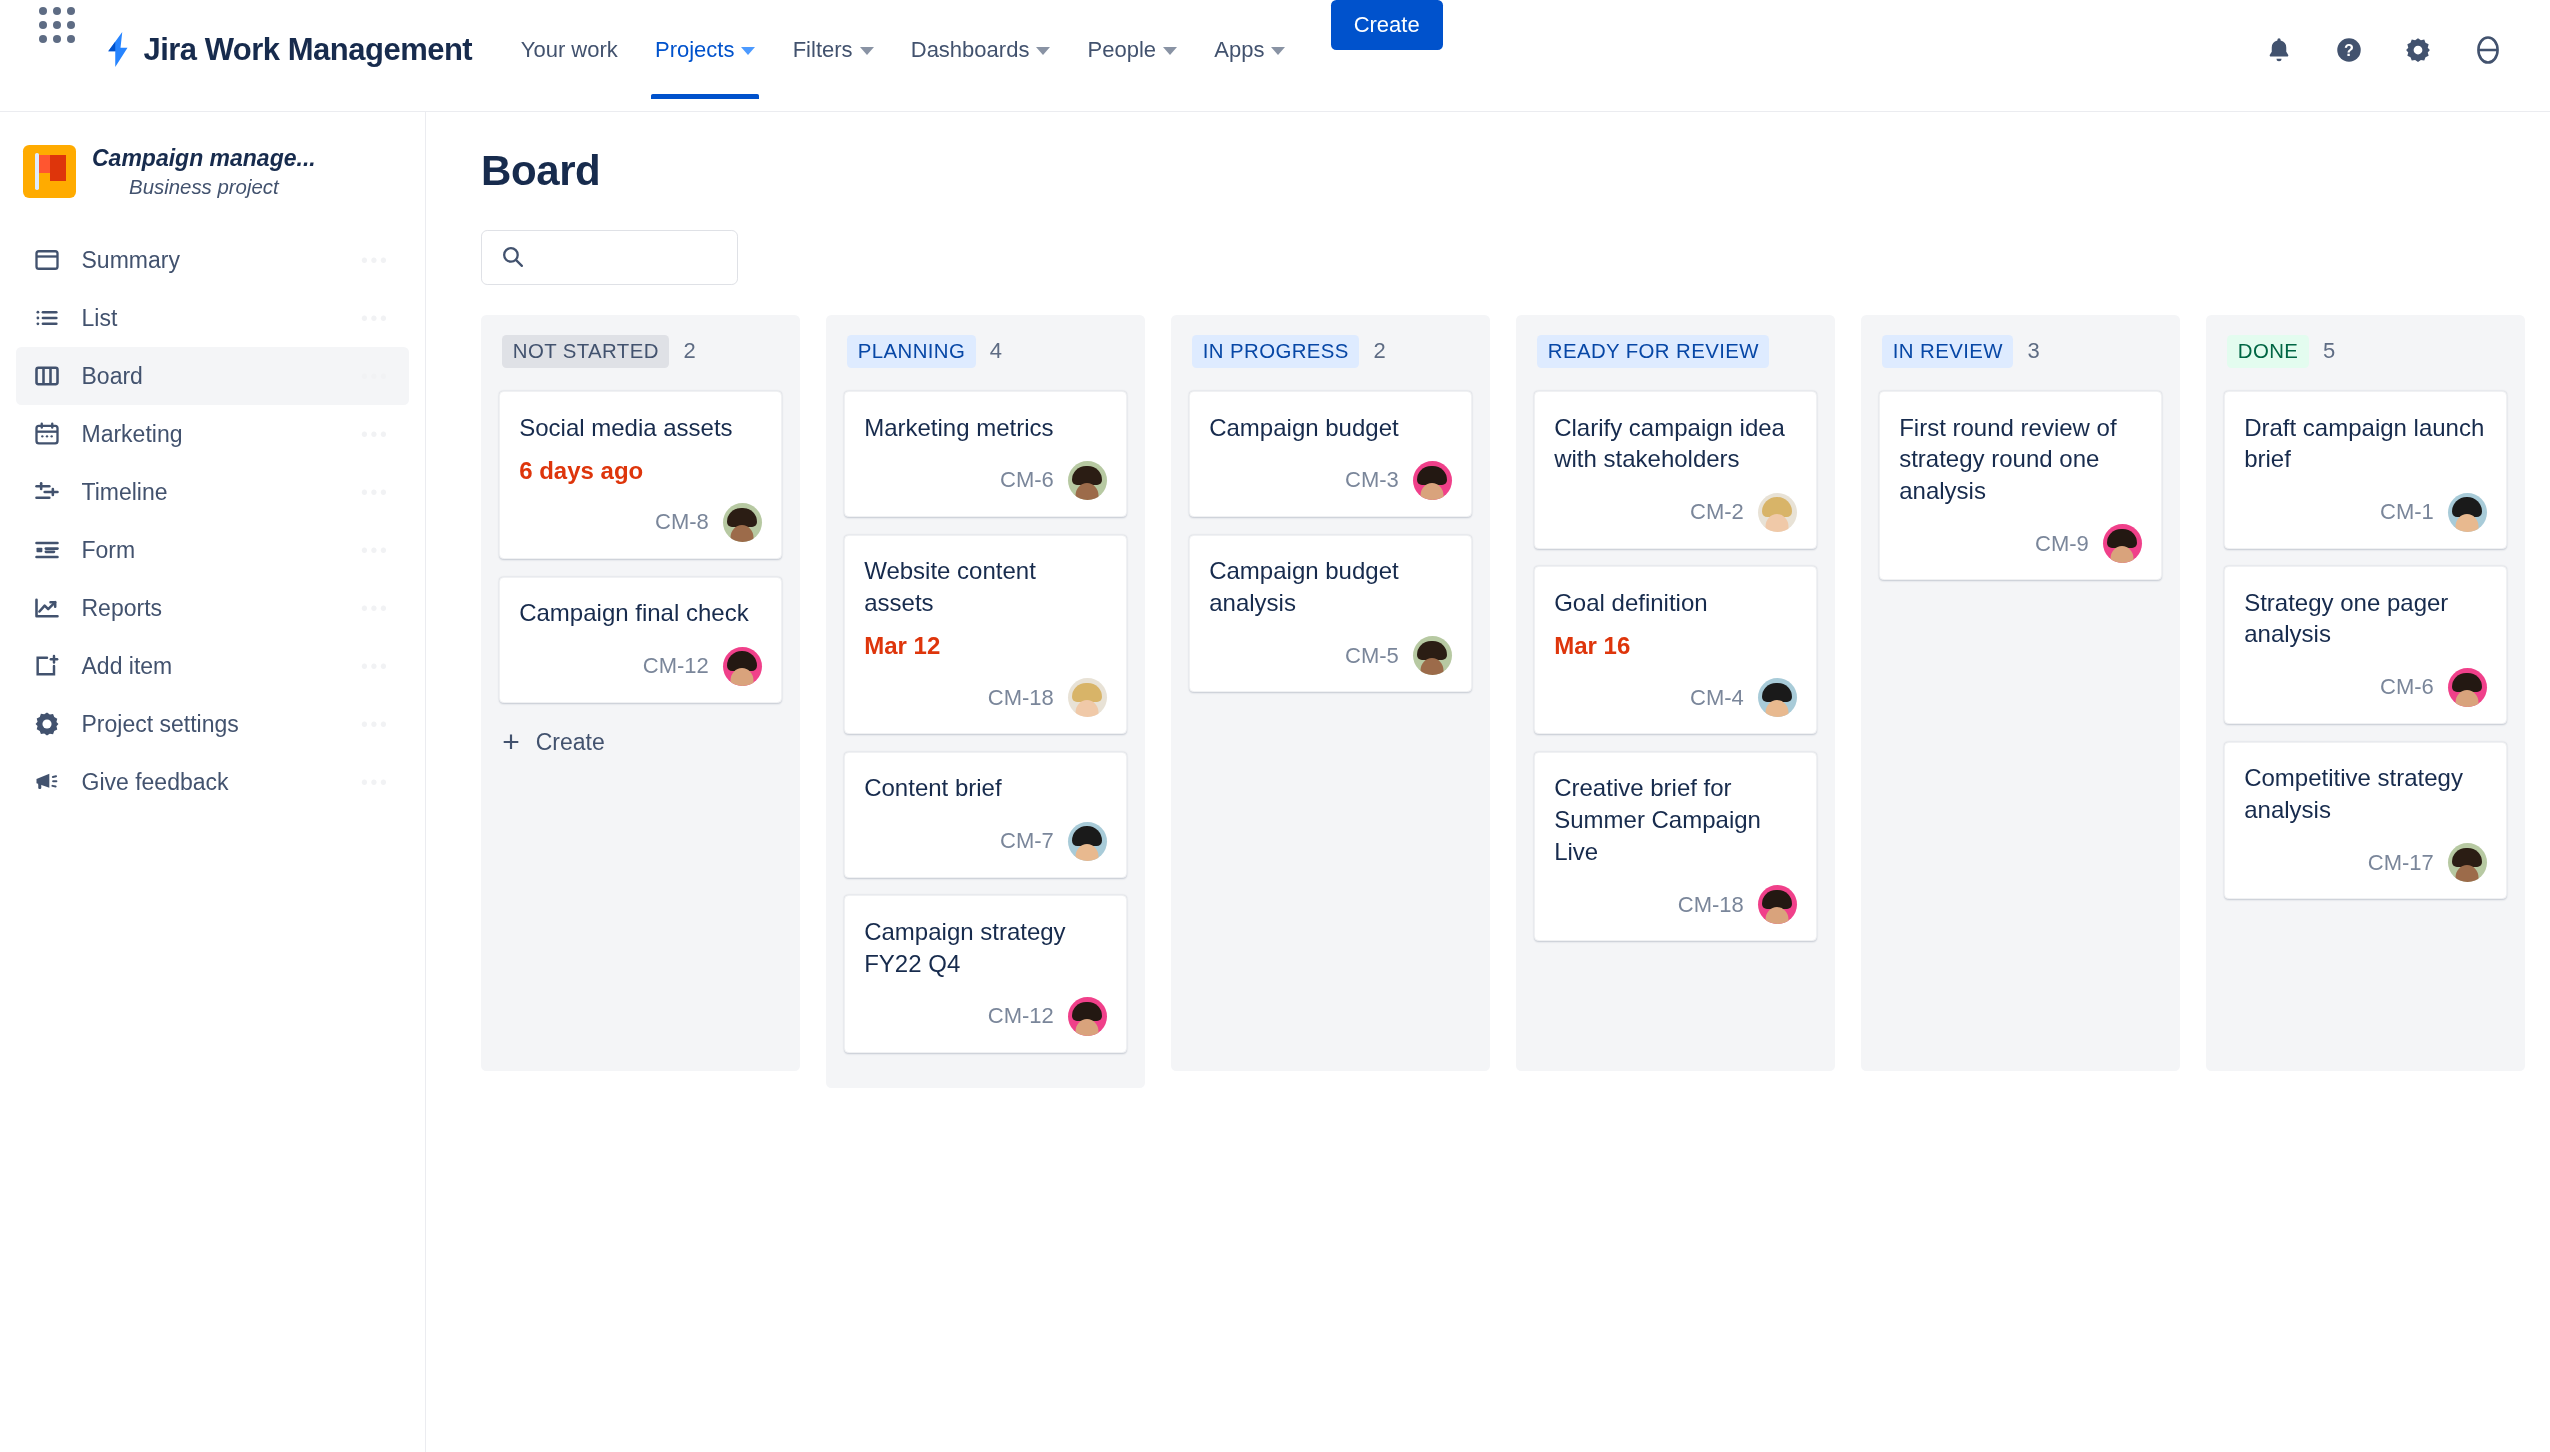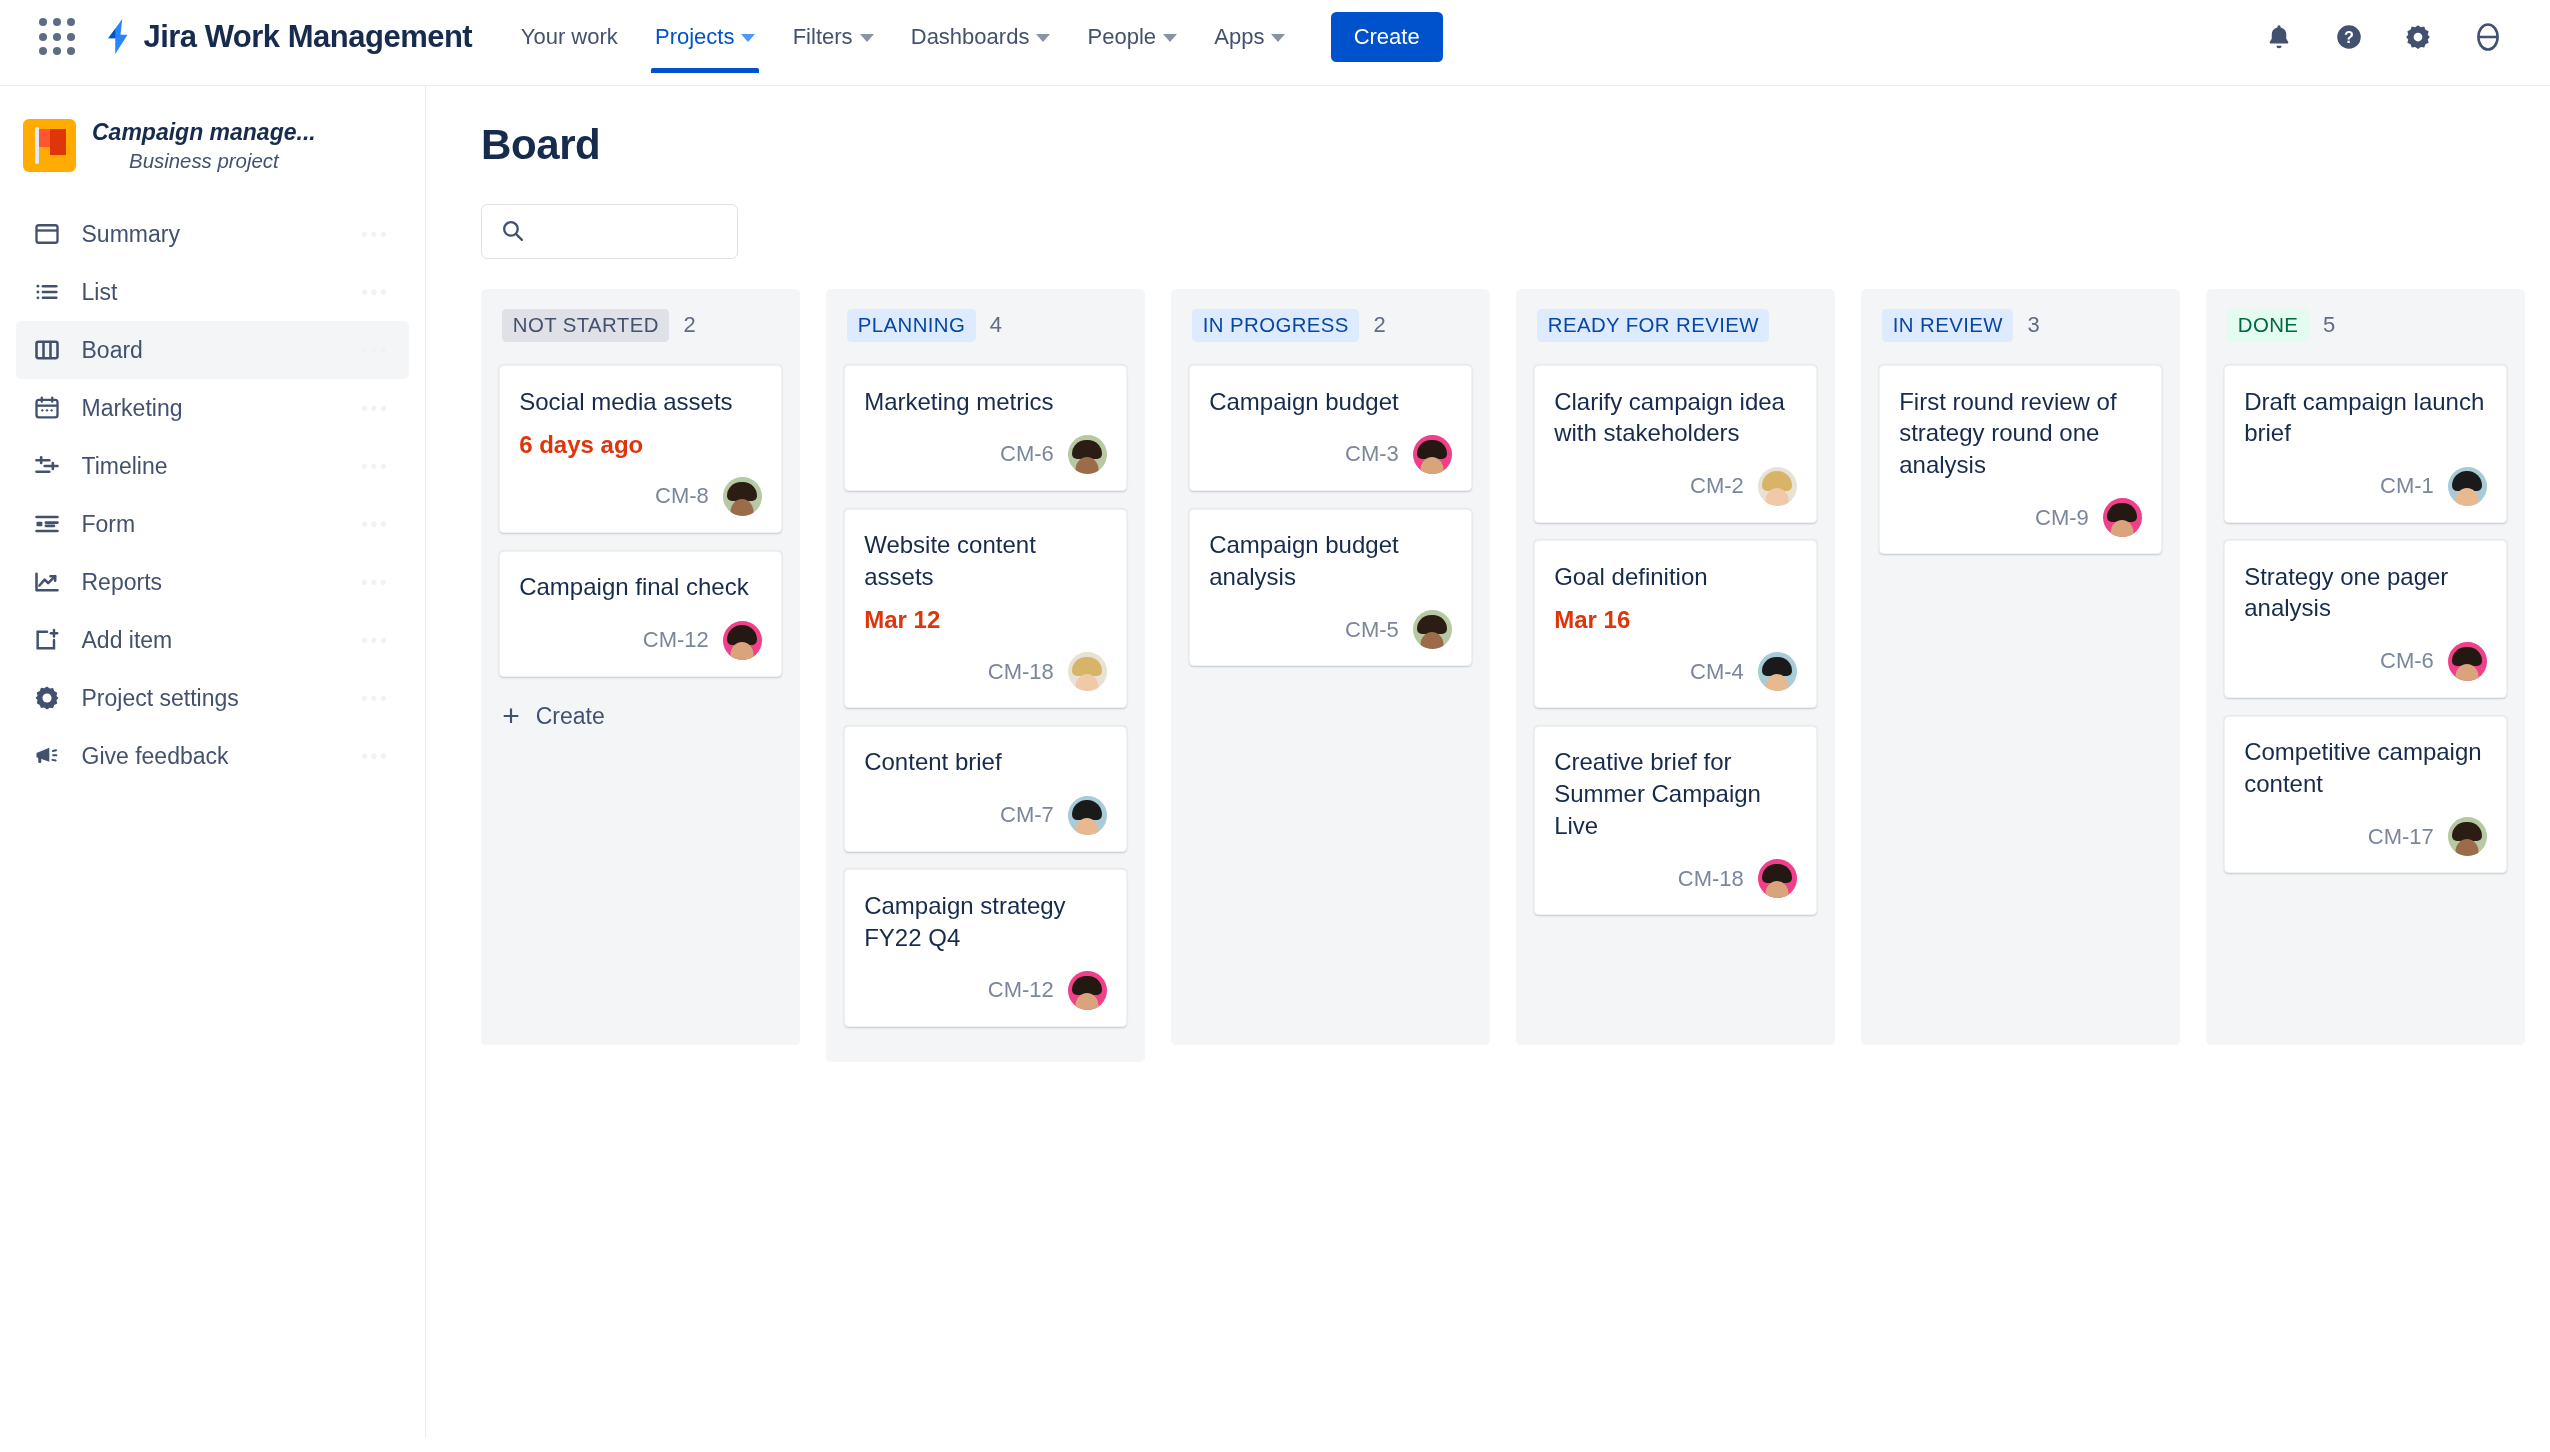--- a/index.html
+++ b/index.html
@@ -6,23 +6,22 @@
   html, body {
     width: 2550px; height: 1452px;
     background: #ffffff;
     font-family: "Liberation Sans", sans-serif;
     color: #172B4D;
     overflow: hidden;
   }
 
   
   .topnav {
-    height: 86px;
+    height: 112px;
     display: flex;
-    align-items: center;
     border-bottom: 1.8px solid #EBECF0;
     padding: 0 34px 12px 32px;
     position: relative;
   }
   .appswitcher {
     width: 50px; height: 50px;
     display: flex; align-items: center; justify-content: center;
     border-radius: 5.3px;
     flex: 0 0 auto;
   }
@@ -628,21 +627,21 @@
             <div class="card-title">Strategy one pager analysis</div>
             <div class="card-foot">
               <span class="card-key">CM-6</span>
               <span class="avatar" style="background: rgb(240, 64, 138);">
                 <span class="hair" style="background: rgb(35, 24, 18);"></span>
                 <span class="face" style="background: rgb(217, 163, 124);"></span>
               </span>
             </div>
           </div>
           <div class="card">
-            <div class="card-title">Competitive campaign content</div>
+            <div class="card-title">Competitive strategy analysis</div>
             <div class="card-foot">
               <span class="card-key">CM-17</span>
               <span class="avatar" style="background: rgb(183, 201, 162);">
                 <span class="hair" style="background: rgb(43, 29, 20);"></span>
                 <span class="face" style="background: rgb(156, 107, 74);"></span>
               </span>
             </div>
           </div>
         </div>
       </div>

